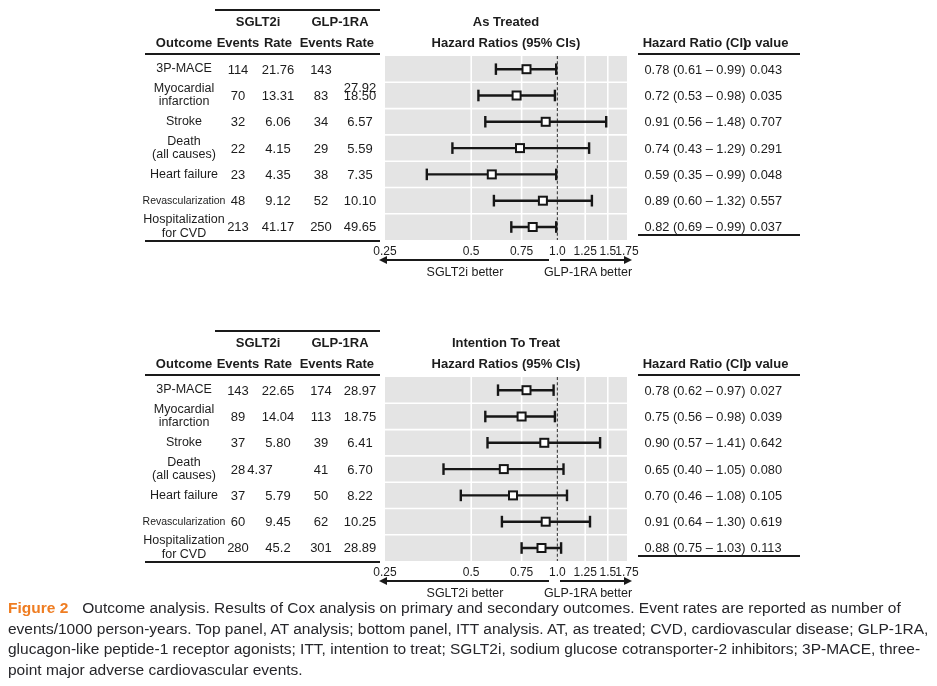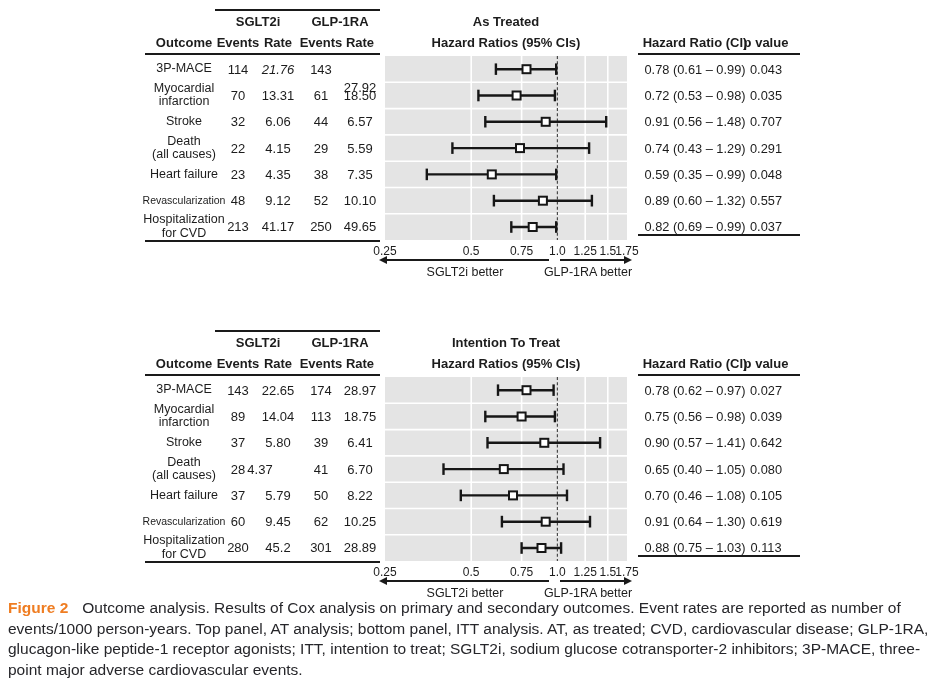--- a/index.html
+++ b/index.html
@@ -39,37 +39,37 @@
         <div class="abs c hdr" style="left: 142px; width: 84px; top: 25px; height: 16px;">Outcome</div>
         <div class="abs c hdr" style="left: 211px; width: 54px; top: 25px; height: 16px;">Events</div>
         <div class="abs c hdr" style="left: 256px; width: 44px; top: 25px; height: 16px;">Rate</div>
         <div class="abs c hdr" style="left: 294px; width: 54px; top: 25px; height: 16px;">Events</div>
         <div class="abs c hdr" style="left: 338px; width: 44px; top: 25px; height: 16px;">Rate</div>
         <div class="abs c hdr" style="left: 391px; width: 230px; top: 25px; height: 16px;">Hazard Ratios (95% CIs)</div>
         <div class="abs c hdr" style="left: 625px; width: 140px; top: 25px; height: 16px;">Hazard Ratio (CI)</div>
         <div class="abs c hdr" style="left: 736px; width: 60px; top: 25px; height: 16px;">p value</div>
         <div class="abs c outcome" style="left: 137px; width: 94px; top: 46.15px; height: 28px;">3P-MACE</div>
         <div class="abs c cell" style="left: 213px; width: 50px; top: 52.15px; height: 16px;">114</div>
-        <div class="abs c cell" style="left: 253px; width: 50px; top: 52.15px; height: 16px; font-style: italic;">21.76</div>
+        <div class="abs c cell" style="left: 253px; width: 50px; top: 52.15px; height: 16px;">21.76</div>
         <div class="abs c cell" style="left: 296px; width: 50px; top: 52.15px; height: 16px;">143</div>
         <div class="abs c cell" style="left: 335px; width: 50px; top: 52.15px; height: 16px; margin-top: 18px;">27.92</div>
         <div class="abs c hrcell" style="left: 620px; width: 150px; top: 52.15px; height: 16px;">0.78 (0.61 – 0.99)</div>
         <div class="abs c hrcell" style="left: 736px; width: 60px; top: 52.15px; height: 16px;">0.043</div>
         <div class="abs c outcome" style="left: 137px; width: 94px; top: 72.45px; height: 28px;">Myocardial
 infarction</div>
         <div class="abs c cell" style="left: 213px; width: 50px; top: 78.45px; height: 16px;">70</div>
         <div class="abs c cell" style="left: 253px; width: 50px; top: 78.45px; height: 16px;">13.31</div>
-        <div class="abs c cell" style="left: 296px; width: 50px; top: 78.45px; height: 16px;">61</div>
+        <div class="abs c cell" style="left: 296px; width: 50px; top: 78.45px; height: 16px;">83</div>
         <div class="abs c cell" style="left: 335px; width: 50px; top: 78.45px; height: 16px;">18.50</div>
         <div class="abs c hrcell" style="left: 620px; width: 150px; top: 78.45px; height: 16px;">0.72 (0.53 – 0.98)</div>
         <div class="abs c hrcell" style="left: 736px; width: 60px; top: 78.45px; height: 16px;">0.035</div>
         <div class="abs c outcome" style="left: 137px; width: 94px; top: 98.75px; height: 28px;">Stroke</div>
         <div class="abs c cell" style="left: 213px; width: 50px; top: 104.75px; height: 16px;">32</div>
         <div class="abs c cell" style="left: 253px; width: 50px; top: 104.75px; height: 16px;">6.06</div>
-        <div class="abs c cell" style="left: 296px; width: 50px; top: 104.75px; height: 16px;">44</div>
+        <div class="abs c cell" style="left: 296px; width: 50px; top: 104.75px; height: 16px;">34</div>
         <div class="abs c cell" style="left: 335px; width: 50px; top: 104.75px; height: 16px;">6.57</div>
         <div class="abs c hrcell" style="left: 620px; width: 150px; top: 104.75px; height: 16px;">0.91 (0.56 – 1.48)</div>
         <div class="abs c hrcell" style="left: 736px; width: 60px; top: 104.75px; height: 16px;">0.707</div>
         <div class="abs c outcome" style="left: 137px; width: 94px; top: 125.05px; height: 28px;">Death
 (all causes)</div>
         <div class="abs c cell" style="left: 213px; width: 50px; top: 131.05px; height: 16px;">22</div>
         <div class="abs c cell" style="left: 253px; width: 50px; top: 131.05px; height: 16px;">4.15</div>
         <div class="abs c cell" style="left: 296px; width: 50px; top: 131.05px; height: 16px;">29</div>
         <div class="abs c cell" style="left: 335px; width: 50px; top: 131.05px; height: 16px;">5.59</div>
         <div class="abs c hrcell" style="left: 620px; width: 150px; top: 131.05px; height: 16px;">0.74 (0.43 – 1.29)</div>

